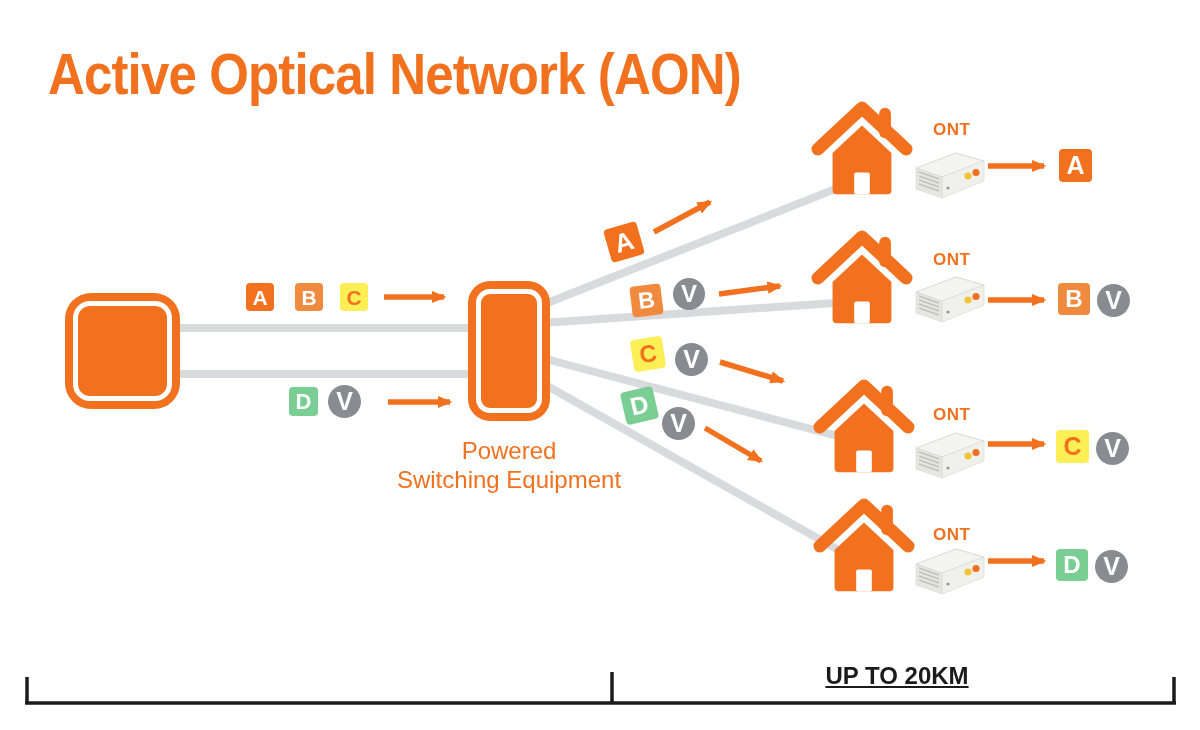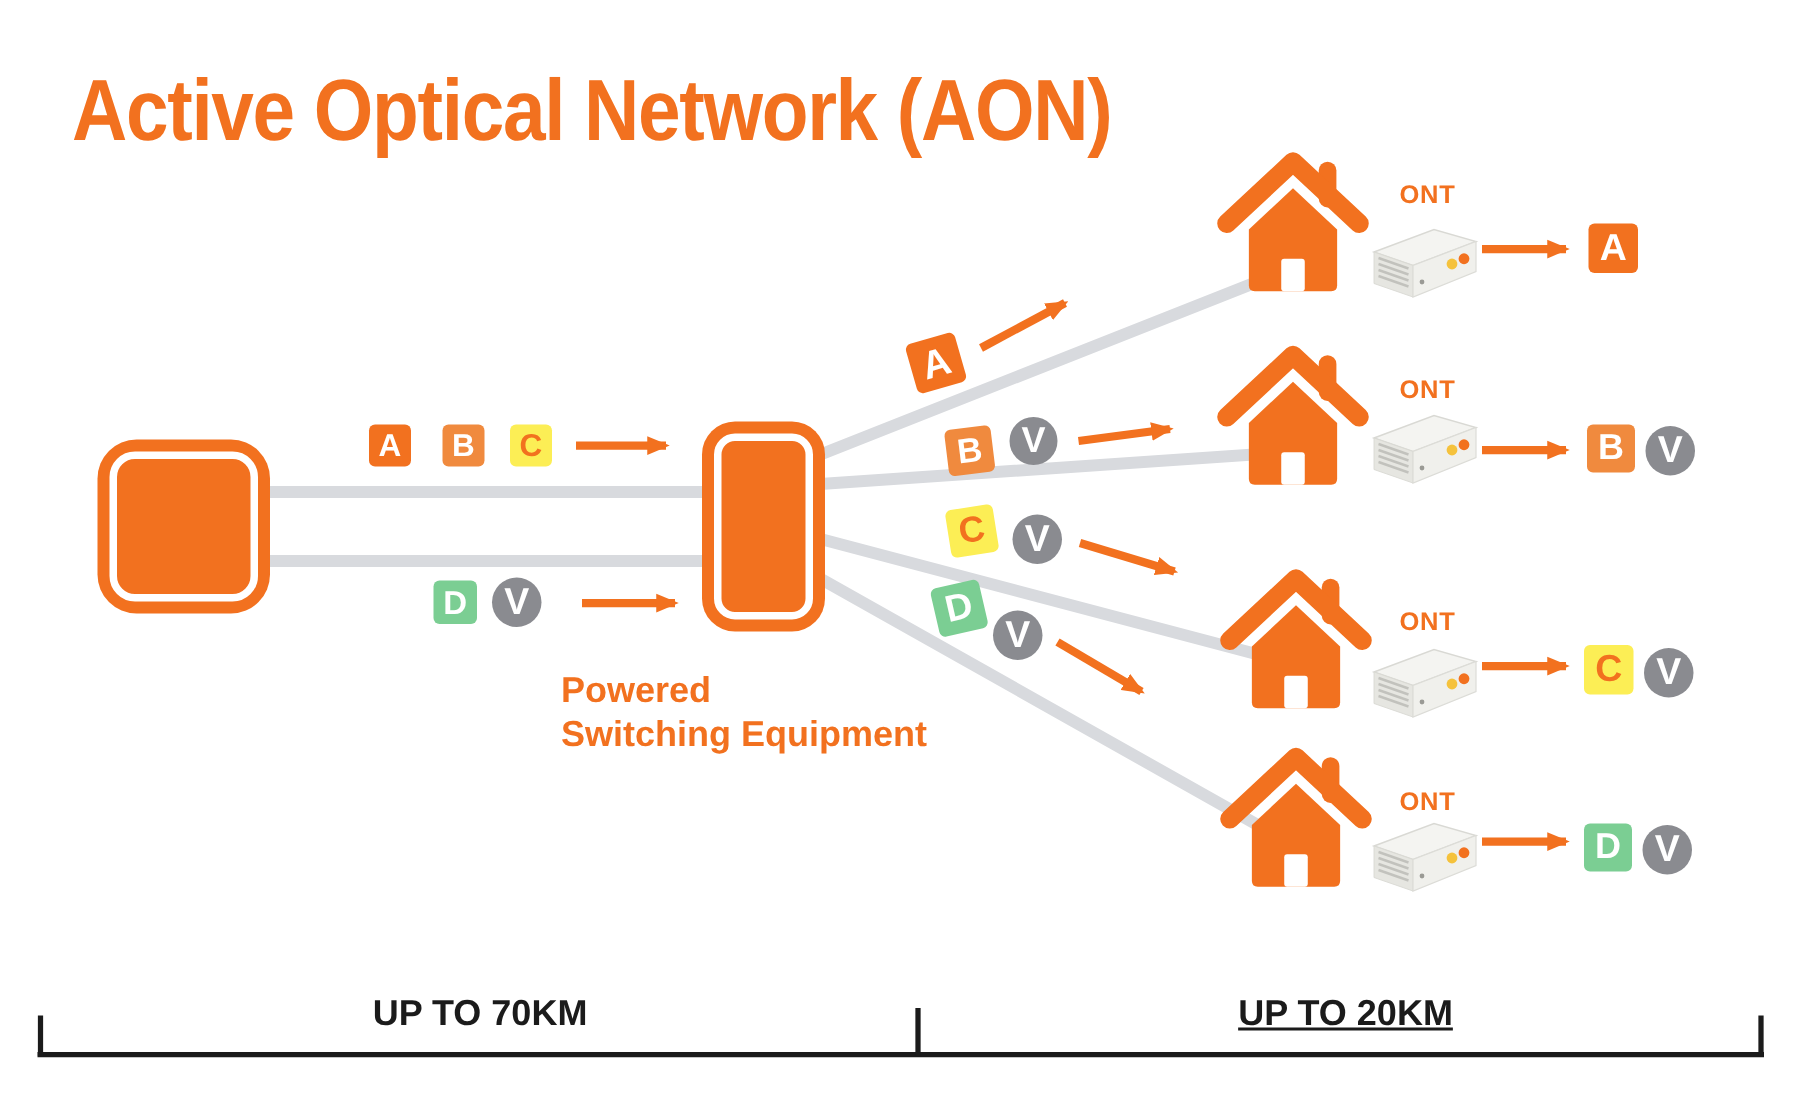--- a/index.html
+++ b/index.html
@@ -13,22 +13,22 @@
     letter-spacing:-1px;white-space:nowrap;transform:scaleX(0.88);transform-origin:left top;
   }
   
   .node{background:#F2711F;}
   .node .inner{position:absolute;inset:8px;border:5px solid #ffffff;background:transparent;}
   #source-node{left:65px;top:293px;width:115px;height:116px;border-radius:26px;}
   #source-node .inner{border-radius:17px;}
   #switch-node{left:468px;top:281px;width:82px;height:140px;border-radius:22px;}
   #switch-node .inner{border-radius:14px;}
   #switch-label{
-    left:374px;top:446px;width:270px;color:#F2711F;
-    font-weight:bold;font-size:24px;line-height:1.22;white-space:pre-line;
+    left:374px;top:436px;width:270px;text-align:center;color:#F2711F;
+    font-weight:normal;font-size:24px;line-height:1.22;white-space:pre-line;
   }
   
   .chip{
     position:absolute;display:flex;align-items:center;justify-content:center;
     font-weight:bold;color:#fff;border-radius:4px;line-height:1;
   }
   .c-a{background:#F2711F;}
   .c-b{background:#F08A3E;}
   .c-c{background:#FCEE55;color:#F2711F;}
   .c-d{background:#7BCE93;}
@@ -162,16 +162,15 @@
     </svg>
 
   <div class="chip c-a sz33 z3" style="left:1059px;top:149px;">A</div>
   <div class="chip c-b sz32 z3" style="left:1058px;top:283px;">B</div>
   <div class="chip circ sz33 z3" style="left:1097px;top:284px;">V</div>
   <div class="chip c-c sz33 z3" style="left:1056px;top:430px;">C</div>
   <div class="chip circ sz33 z3" style="left:1096px;top:432px;">V</div>
   <div class="chip c-d sz32 z3" style="left:1056px;top:549px;">D</div>
   <div class="chip circ sz33 z3" style="left:1095px;top:550px;">V</div>
 
-  <div class="ruler-label" style="left:200px;top:662px;">UP TO 70KM</div>
   <div class="ruler-label" style="left:777px;top:662px;text-decoration:underline;">UP TO 20KM</div>
 
 </div>
 
 </body></html>

